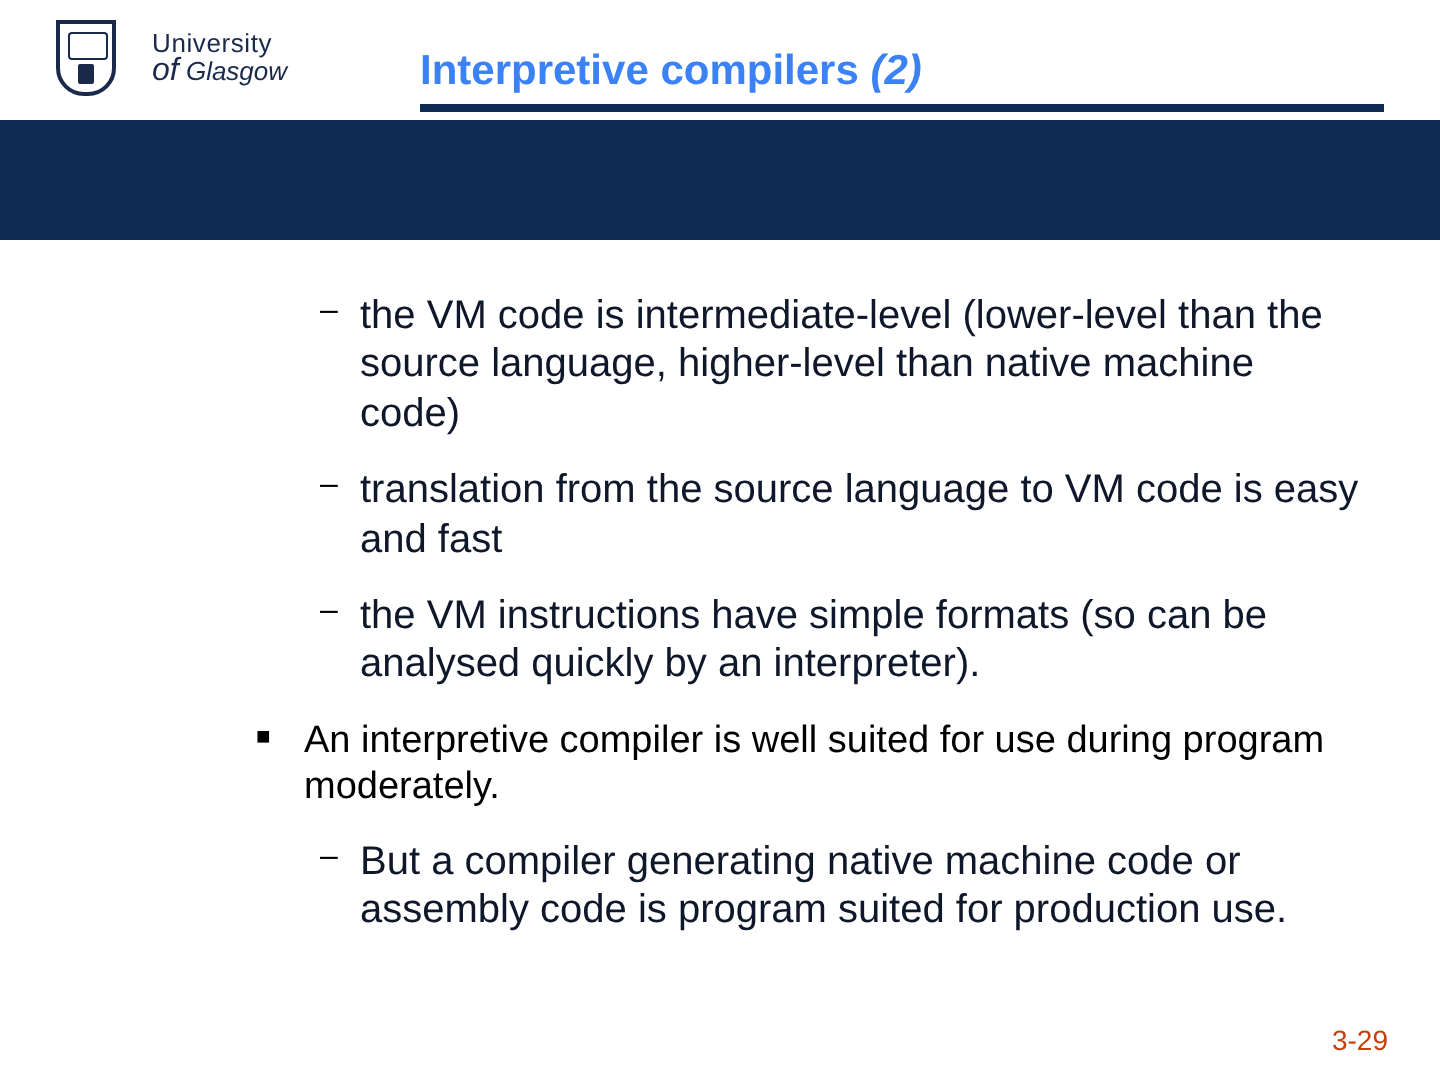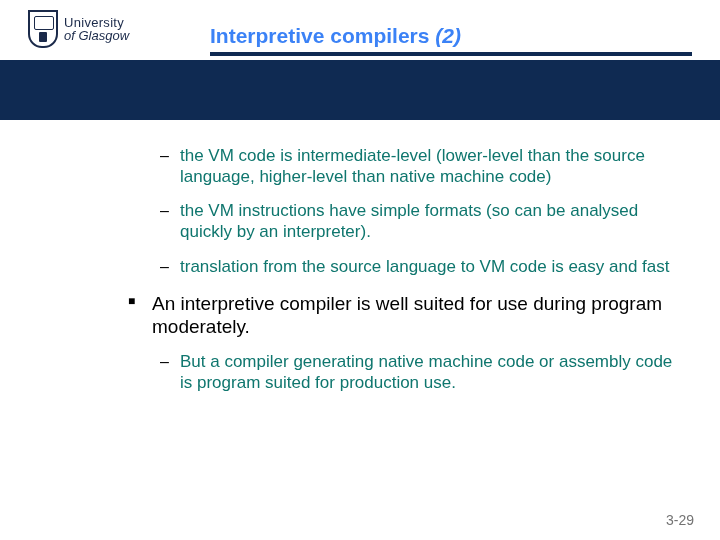--- a/index.html
+++ b/index.html
@@ -1,37 +1,37 @@
 <!DOCTYPE html>
 <html><head>
 <meta charset="utf-8">
 <style>
   * { margin: 0; padding: 0; box-sizing: border-box; }
   html, body { width: 720px; height: 540px; font-family: Arial, Helvetica, sans-serif; background: #fff; overflow: hidden; }
   .slide { width: 720px; height: 540px; position: relative; background: #fff; }
   .header { position: relative; height: 58px; }
-  .logo { position: absolute; left: 28px; top: 10px; display: flex; align-items: center; gap: 6px; }
+  .logo { position: absolute; left: 28px; top: 10px; display: flex; align-items: center; gap: 18px; }
   .crest { width: 30px; height: 38px; border: 2px solid #1b2a4a; border-radius: 0 0 14px 14px; position: relative; background: #fff; }
   .crest::before { content: ""; position: absolute; left: 4px; top: 4px; width: 18px; height: 12px; border: 1.5px solid #1b2a4a; border-radius: 2px; }
   .crest::after { content: ""; position: absolute; left: 9px; top: 20px; width: 8px; height: 10px; background: #1b2a4a; border-radius: 1px; }
   .uni-text { color: #1b2a4a; line-height: 1.0; }
   .uni-text .l1 { font-size: 13px; letter-spacing: 0.3px; }
   .uni-text .l2 { font-size: 13px; font-style: italic; }
-  .uni-text .l2 span.of { font-style: italic; font-size: 13px; }
+  .uni-text .l2 span.of { font-style: italic; font-size: 16px; }
   .title-wrap { position: absolute; left: 210px; top: 24px; }
   .title { font-size: 21px; font-weight: bold; color: #3b82f6; }
   .title .paren { font-style: italic; }
   .underline { position: absolute; left: 210px; top: 52px; width: 482px; height: 4px; background: #0f2a52; }
   .darkband { position: absolute; left: 0; top: 60px; width: 720px; height: 60px; background: #0f2a52; }
   .content { position: absolute; left: 0; top: 120px; width: 720px; padding: 26px 40px 0 110px; }
   .b1 { position: relative; padding-left: 42px; margin-bottom: 14px; font-size: 19px; line-height: 1.22; color: #000; }
   .b1::before { content: "■"; position: absolute; left: 18px; top: 2px; font-size: 12px; color: #000; }
-  .b2 { position: relative; padding-left: 70px; margin-bottom: 14px; font-size: 17px; line-height: 1.22; color: #0f766e; }
+  .b2 { position: relative; padding-left: 70px; margin-bottom: 14px; font-size: 20px; line-height: 1.22; color: #0f172a; }
   .b2::before { content: "–"; position: absolute; left: 50px; top: 0; font-size: 16px; color: #000; }
-  .pagenum { position: absolute; right: 26px; bottom: 12px; font-size: 14px; color: #737373; }
+  .pagenum { position: absolute; right: 26px; bottom: 12px; font-size: 14px; color: #c2410c; }
 </style>
 </head>
 <body>
 
 <div class="slide">
   <div class="header">
     <div class="logo">
       <div class="crest"></div>
       <div class="uni-text">
         <div class="l1">University</div>
@@ -42,20 +42,20 @@
       <span class="title">
         <span>Interpretive compilers </span><span class="paren">(2)</span>
       </span>
     </div>
     <div class="underline"></div>
   </div>
   <div class="darkband"></div>
 
   <div class="content">
     <div class="b2"><span>the VM code is intermediate-level (lower-level than the source language, higher-level than native machine code)</span></div>
+    <div class="b2"><span>translation from the source language to VM code is easy and fast</span></div>
     <div class="b2"><span>the VM instructions have simple formats (so can be analysed quickly by an interpreter).</span></div>
-    <div class="b2"><span>translation from the source language to VM code is easy and fast</span></div>
     <div class="b1"><span>An interpretive compiler is well suited for use during program moderately.</span></div>
     <div class="b2"><span>But a compiler generating native machine code or assembly code is program suited for production use.</span></div>
   </div>
 
   <div class="pagenum">3-29</div>
 </div>
 
 </body></html>

